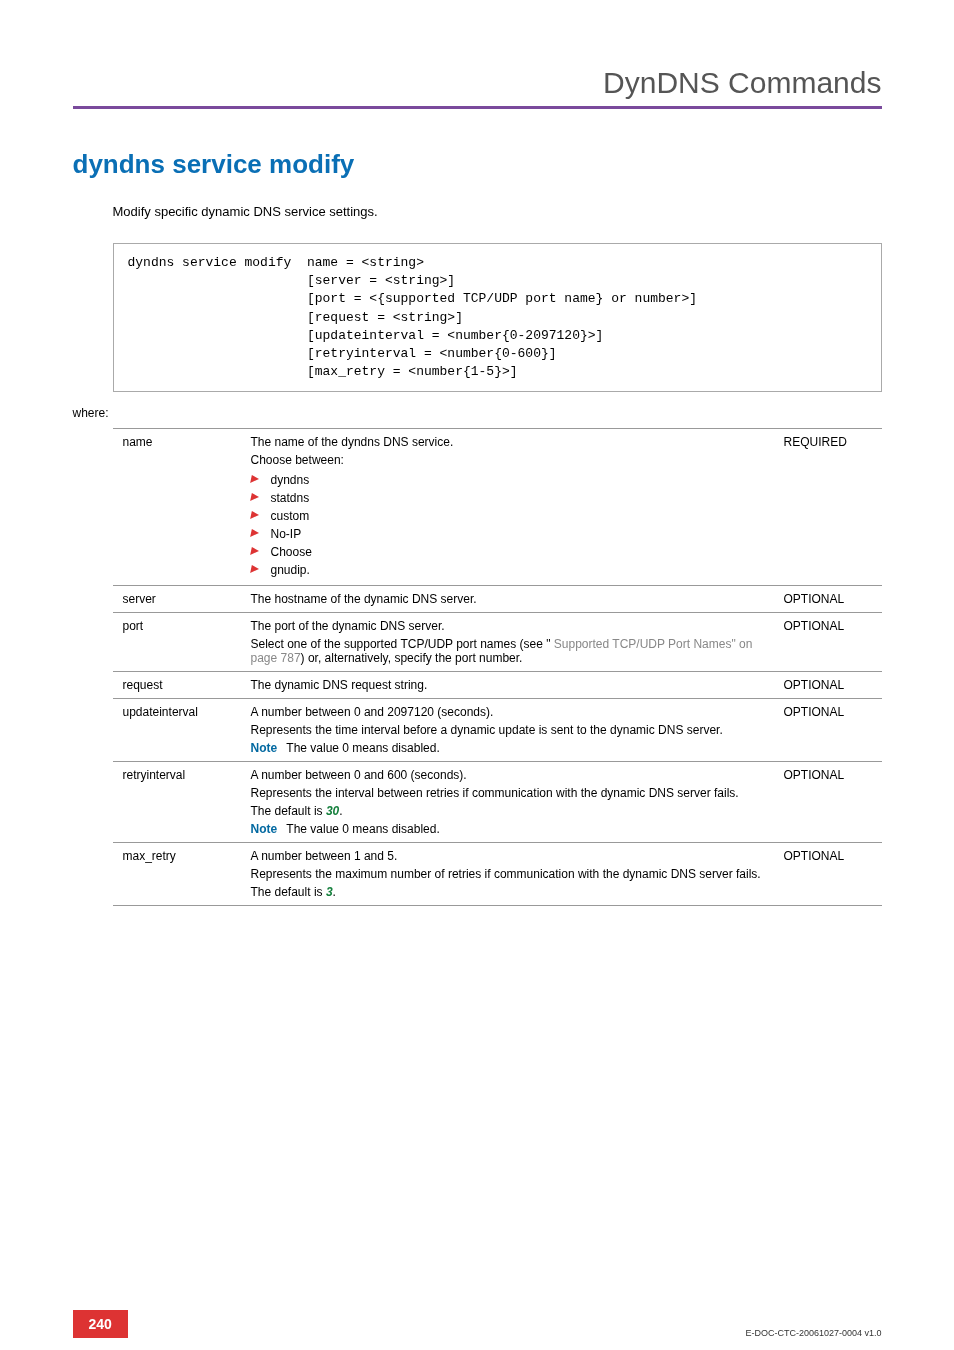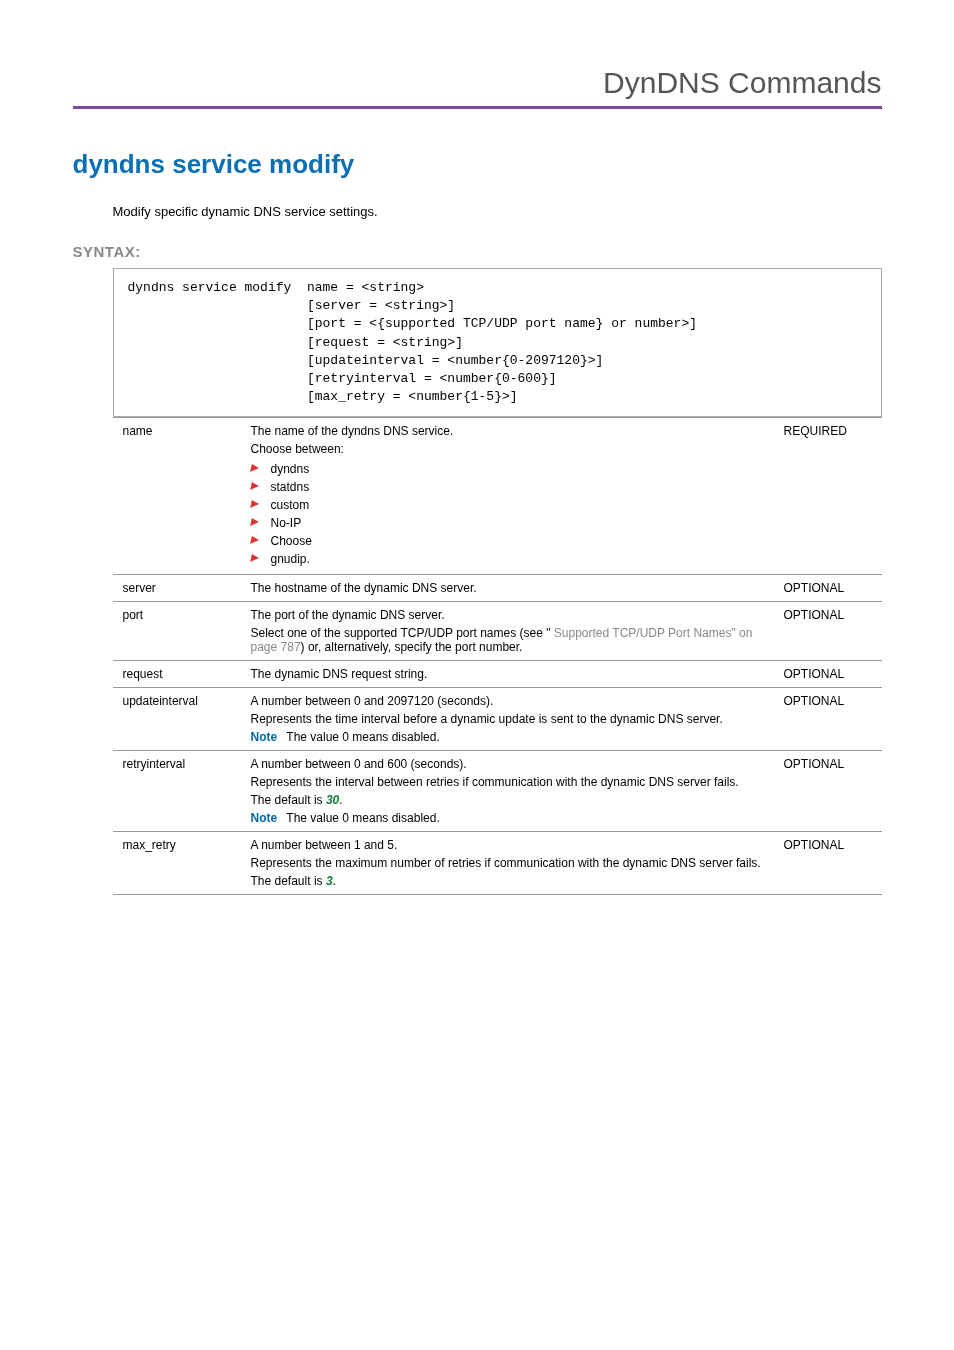--- a/index.html
+++ b/index.html
@@ -151,29 +151,29 @@
 
 <div class="page">
 
   <div class="header">DynDNS Commands</div>
   <hr class="header-rule">
 
   <div class="h1">dyndns service modify</div>
 
   <p class="intro">Modify specific dynamic DNS service settings.</p>
 
-  <div class="syntax-label">SYNTAX:</div>
   <div class="syntax-box">dyndns service modify  name = &lt;string&gt;
                        [server = &lt;string&gt;]
                        [port = &lt;{supported TCP/UDP port name} or number&gt;]
                        [request = &lt;string&gt;]
                        [updateinterval = &lt;number{0-2097120}&gt;]
                        [retryinterval = &lt;number{0-600}]
                        [max_retry = &lt;number{1-5}&gt;]</div>
 
+  <div class="where">where:</div>
 
   <table class="params">
     <tbody>
         <tr>
       <td class="col-name">name</td>
       <td class="col-desc">
         <span>The name of the dyndns DNS service.</span>
         <span class="sub-line">Choose between:</span>
         <ul class="chev-list">
           <li>dyndns</li>
@@ -246,14 +246,18 @@
         <span class="sub-line">Represents the maximum number of retries if communication with the dynamic DNS server fails.</span>
         <span class="sub-line">
           <span>The default is </span><span class="red-bold">3</span><span>.</span>
         </span>
       </td>
       <td class="col-req">OPTIONAL</td>
     </tr>
   </tbody>
     </table>
 
+  <div class="footer">
+    <div class="page-num">240</div>
+    <div class="doc-id">E-DOC-CTC-20061027-0004 v1.0</div>
+  </div>
 
 </div>
 
 </body></html>

